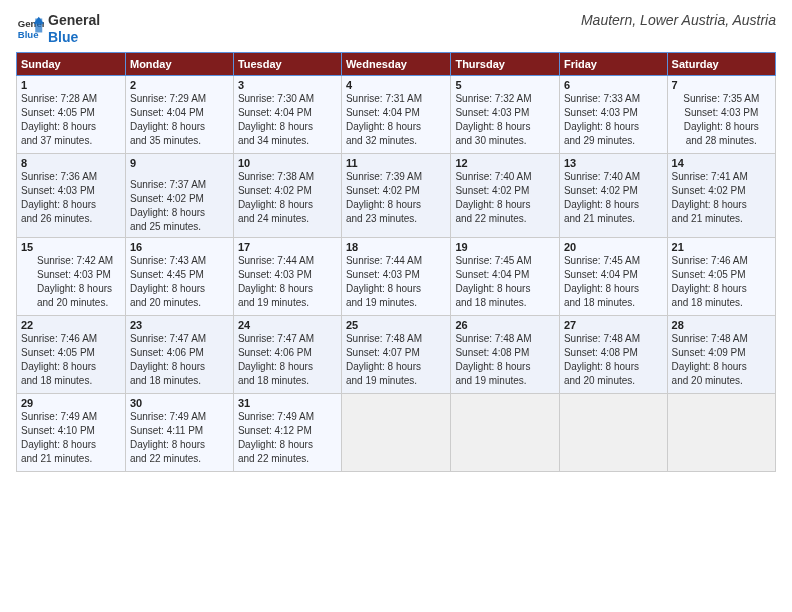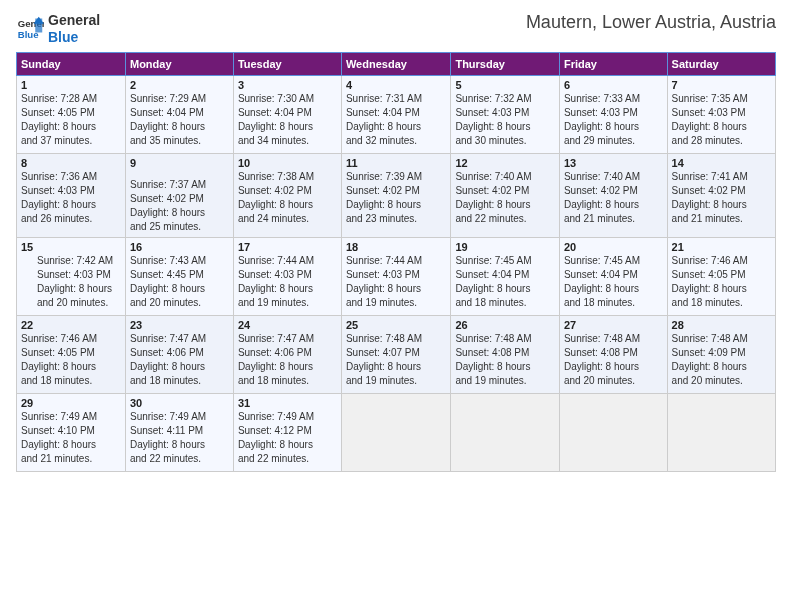--- a/index.html
+++ b/index.html
@@ -41,30 +41,31 @@
     .title-block {
       text-align: right;
     }
     .main-title {
       font-size: 28px;
       font-weight: normal;
       color: #222;
       line-height: 1.1;
     }
     .subtitle {
-      font-size: 18px;
+      font-size: 14px;
       color: #444;
+      font-style: italic;
     }
     .calendar {
       width: 100%;
       border-collapse: collapse;
       font-size: 10px;
     }
     .calendar thead th {
-      background: #701a75;
+      background: #7f1d1d;
       color: #fff;
       font-size: 11px;
       font-weight: bold;
       padding: 5px 4px;
       text-align: left;
       border: 1px solid #5a90dd;
     }
     .calendar tbody td {
       border: 1px solid #ccc;
       vertical-align: top;
@@ -168,21 +169,21 @@
           </td>
           <td>
             <span class="day-num">6</span>
             <div class="day-info" style="white-space: pre-line;">Sunrise: 7:33 AM
 Sunset: 4:03 PM
 Daylight: 8 hours
 and 29 minutes.</div>
           </td>
           <td>
             <span class="day-num">7</span>
-            <div class="day-info" style="white-space: pre-line;">Sunrise: 7:35 AM
+            <div class="day-info" style="white-space: pre-line; text-align: center;">Sunrise: 7:35 AM
 Sunset: 4:03 PM
 Daylight: 8 hours
 and 28 minutes.</div>
           </td>
         </tr>
         <tr>
           <td>
             <span class="day-num">8</span>
             <div class="day-info" style="white-space: pre-line;">Sunrise: 7:36 AM
 Sunset: 4:03 PM

